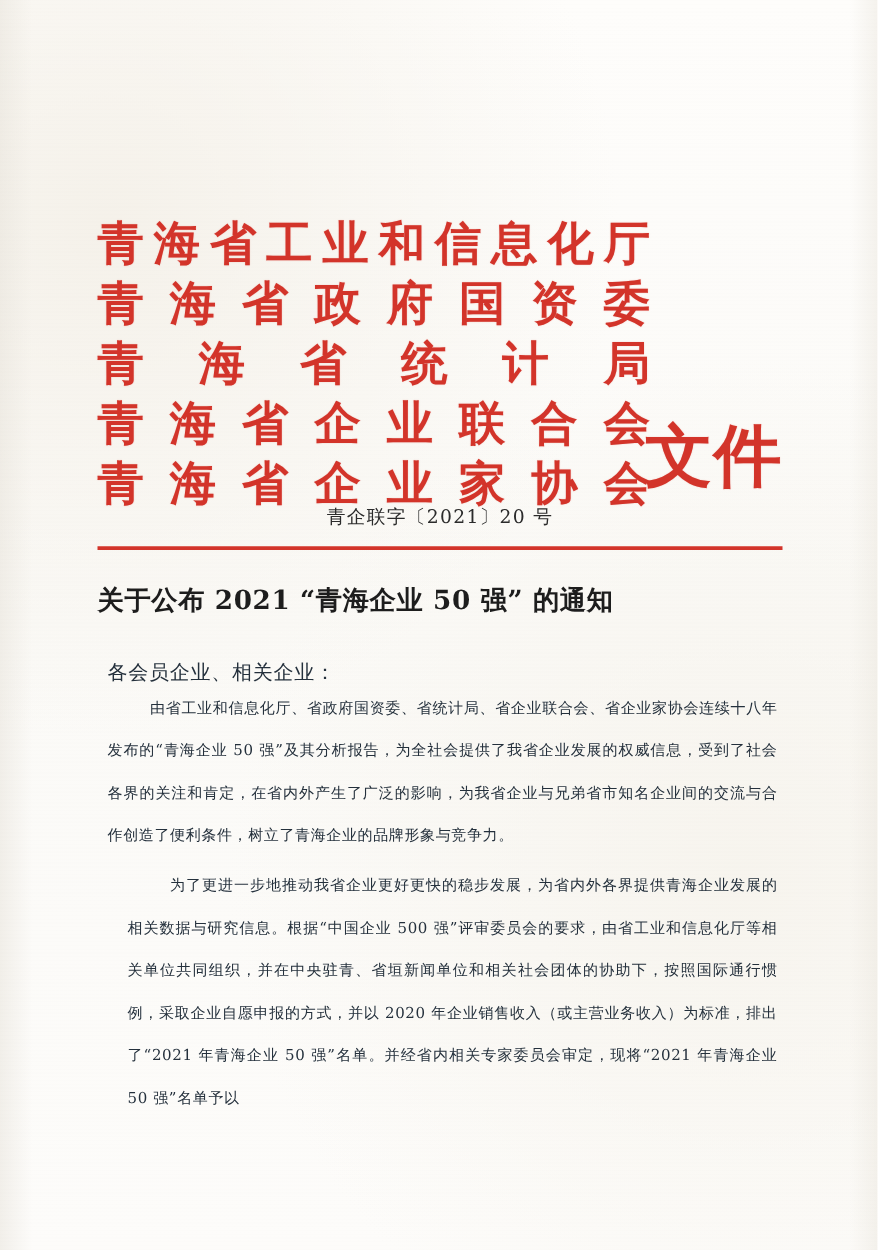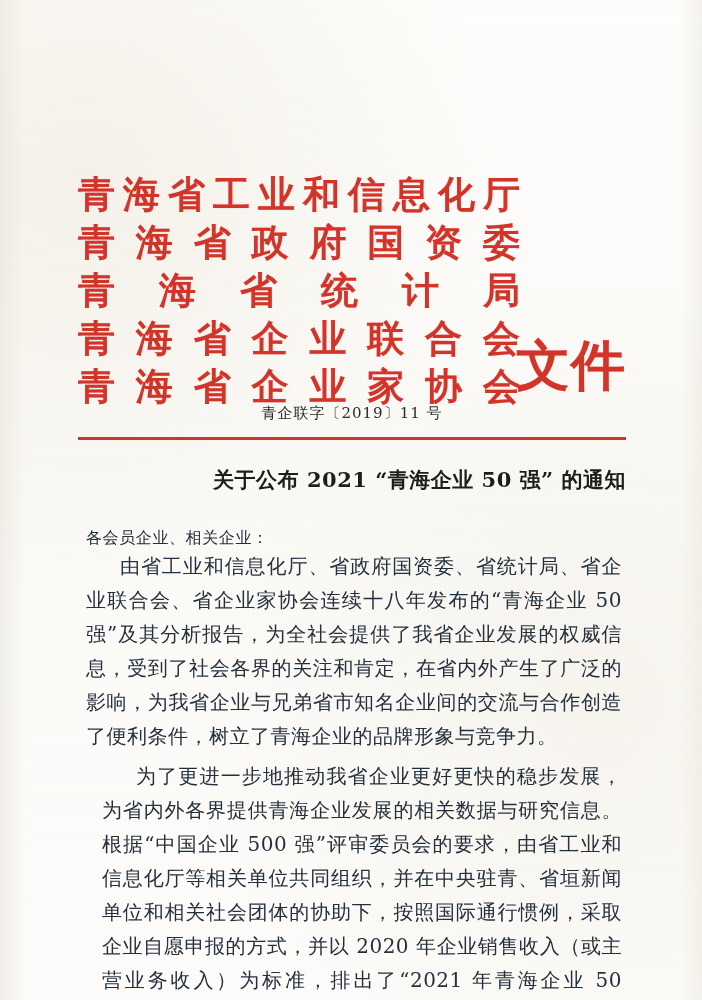--- a/index.html
+++ b/index.html
@@ -106,21 +106,21 @@
     width: 548px;
     height: 2.5px;
     background: #d3342a;
   }
 
   .doc-title {
     position: absolute;
     left: 78px;
     top: 466px;
     width: 548px;
-    text-align: right;
+    text-align: left;
     font-family: "DejaVu Serif", "Liberation Serif", serif;
     font-weight: bold;
     font-size: 21px;
     letter-spacing: 0.5px;
     color: #1d1d1d;
   }
 
   .body-text {
     position: absolute;
     left: 86px;
@@ -128,21 +128,21 @@
     width: 536px;
   }
   .salutation {
     font-family: "DejaVu Serif", "Liberation Serif", serif;
     font-size: 16px;
     color: #24303c;
     letter-spacing: 0.6px;
   }
   .para {
     font-family: "DejaVu Serif", "Liberation Serif", serif;
-    font-size: 20px;
+    font-size: 12px;
     line-height: 34px;
     color: #24303c;
     letter-spacing: 0.5px;
     text-indent: 34px;
     text-align: justify;
     margin-bottom: 6px;
   }
   .para.last {
     margin-bottom: 0;
     margin-left: 16px;
@@ -217,21 +217,21 @@
         <span>海</span>
         <span>省</span>
         <span>企</span>
         <span>业</span>
         <span>家</span>
         <span>协</span>
         <span>会</span>
       </div>
     </div>
 
-    <div class="doc-number">青企联字〔2019〕11 号</div>
+    <div class="doc-number">青企联字〔2021〕20 号</div>
   </div>
 
   <div class="red-rule"></div>
 
   <div class="doc-title">关于公布 2021 “青海企业 50 强” 的通知</div>
 
   <div class="body-text">
     <div class="salutation">各会员企业、相关企业：</div>
     <div class="para">由省工业和信息化厅、省政府国资委、省统计局、省企业联合会、省企业家协会连续十八年发布的“青海企业 50 强”及其分析报告，为全社会提供了我省企业发展的权威信息，受到了社会各界的关注和肯定，在省内外产生了广泛的影响，为我省企业与兄弟省市知名企业间的交流与合作创造了便利条件，树立了青海企业的品牌形象与竞争力。</div>
     <div class="para last">为了更进一步地推动我省企业更好更快的稳步发展，为省内外各界提供青海企业发展的相关数据与研究信息。根据“中国企业 500 强”评审委员会的要求，由省工业和信息化厅等相关单位共同组织，并在中央驻青、省垣新闻单位和相关社会团体的协助下，按照国际通行惯例，采取企业自愿申报的方式，并以 2020 年企业销售收入（或主营业务收入）为标准，排出了“2021 年青海企业 50 强”名单。并经省内相关专家委员会审定，现将“2021 年青海企业 50 强”名单予以</div>

